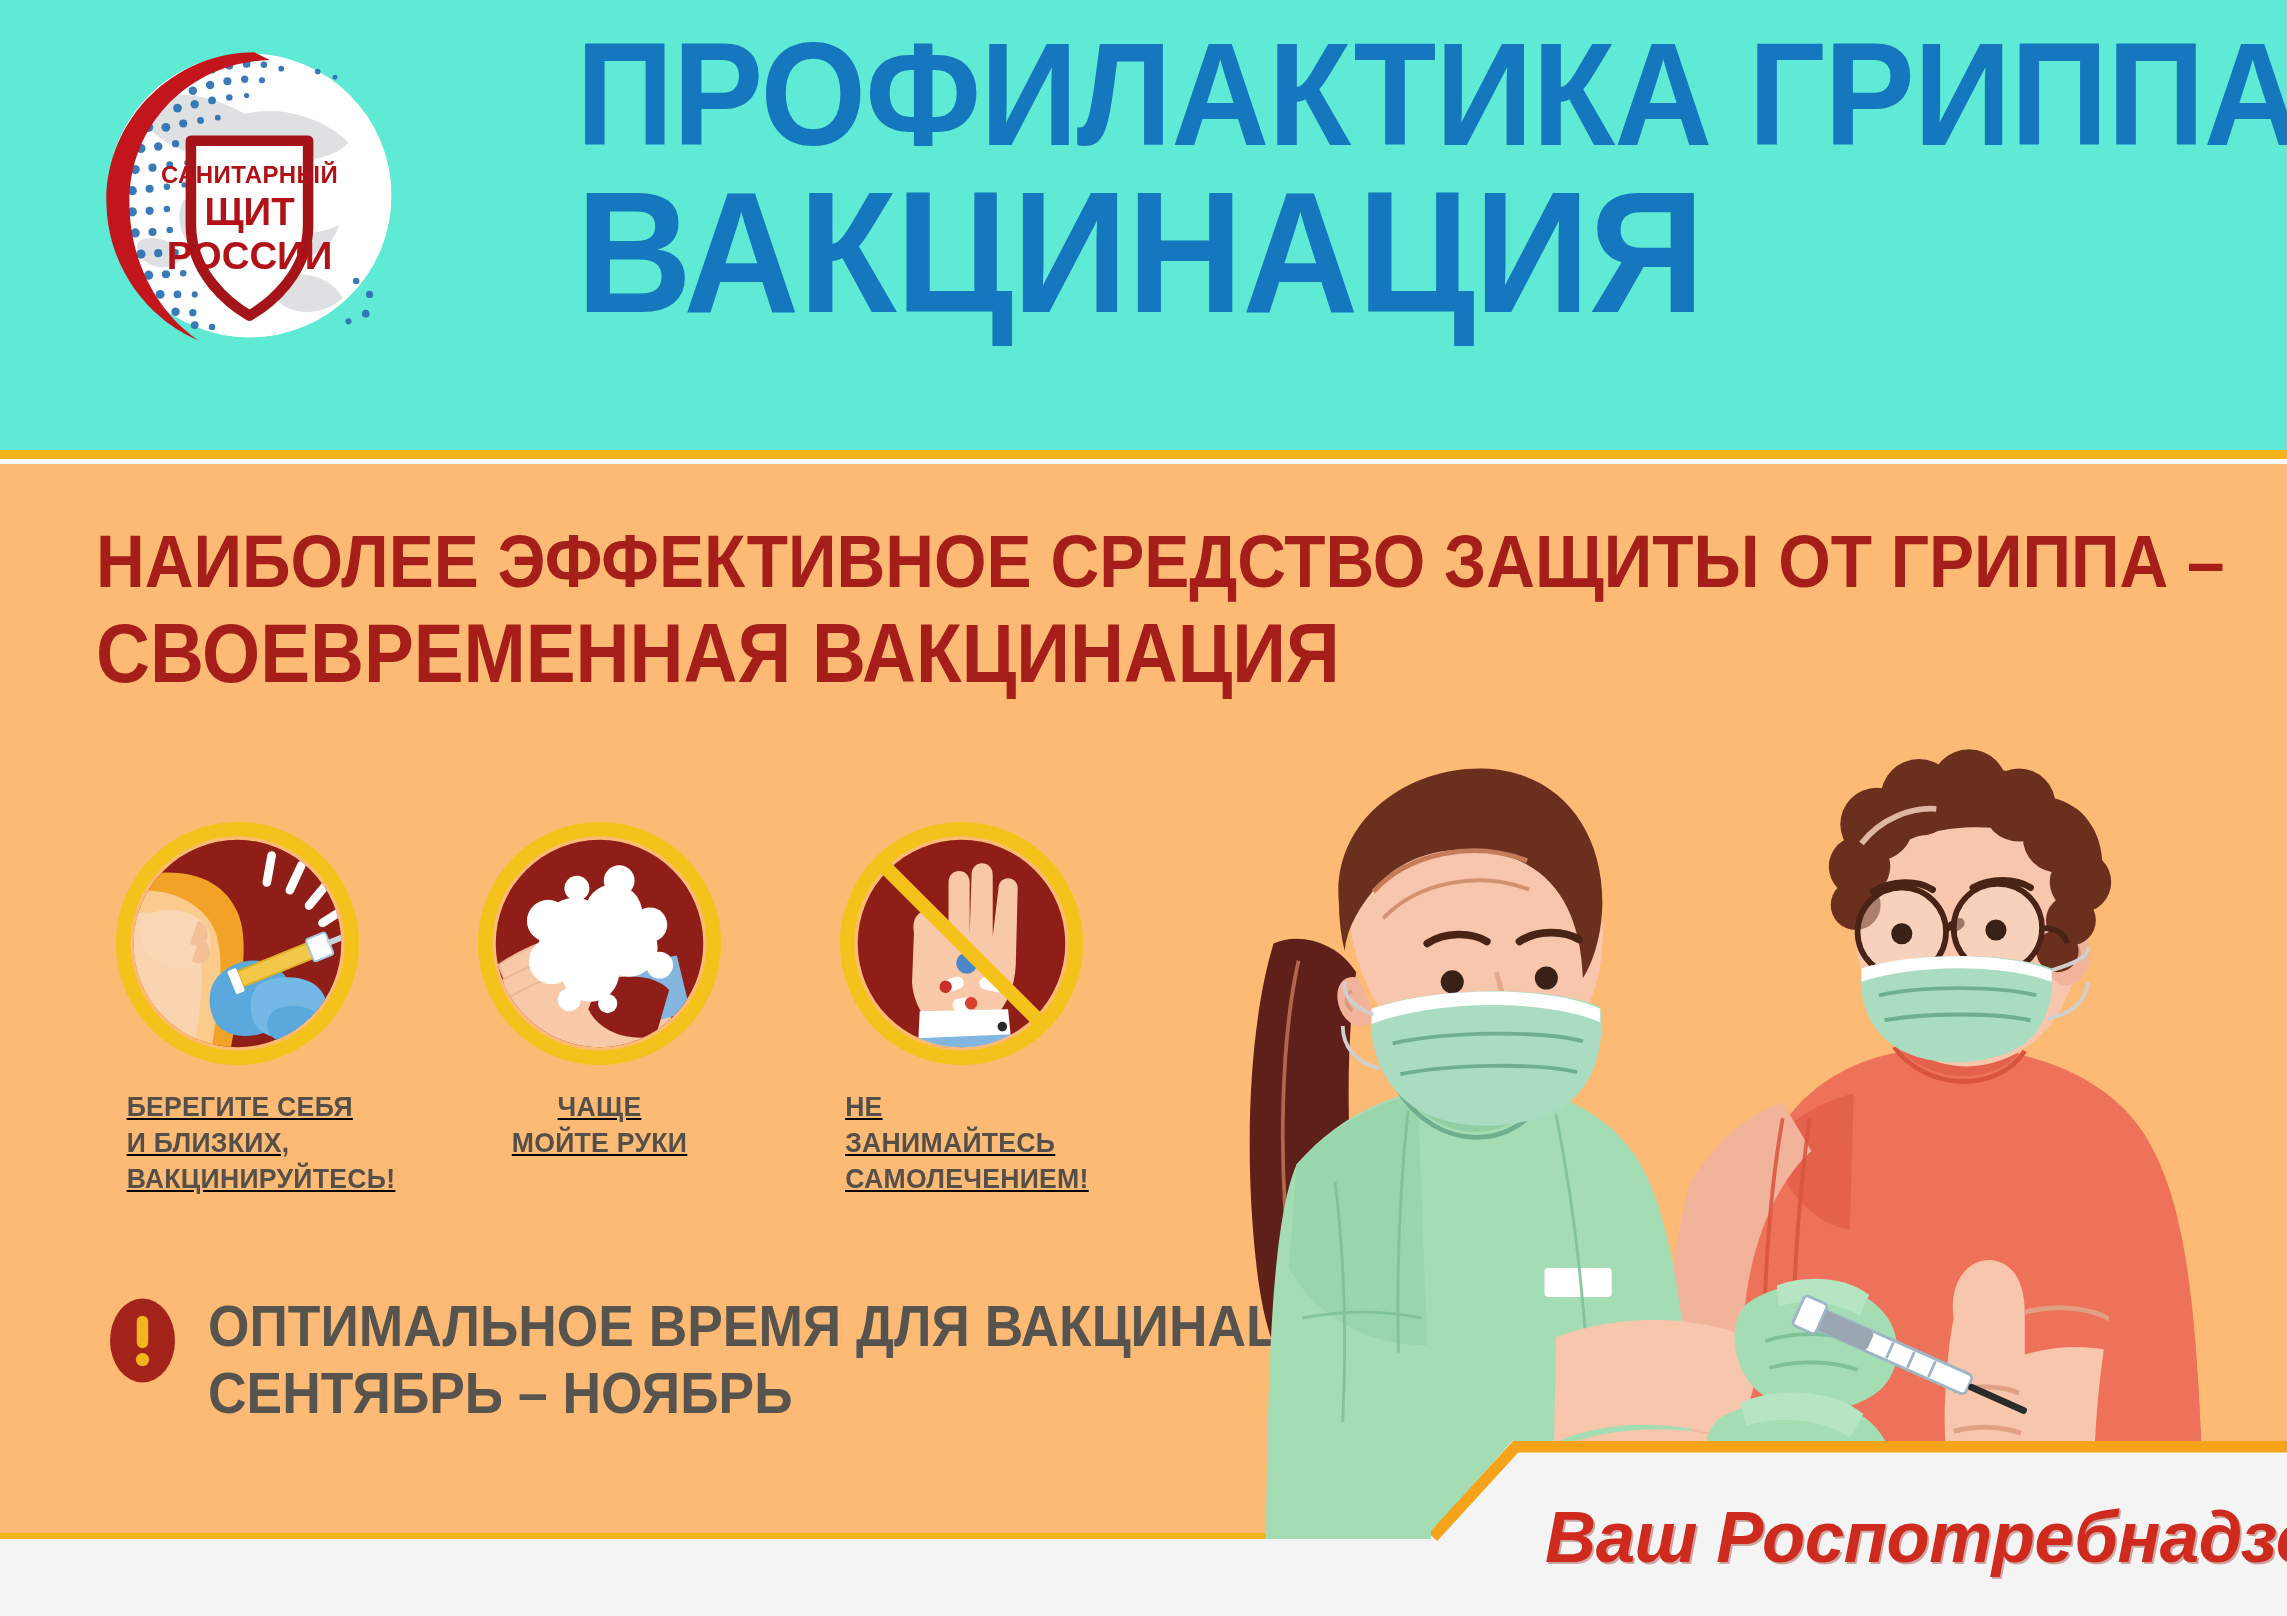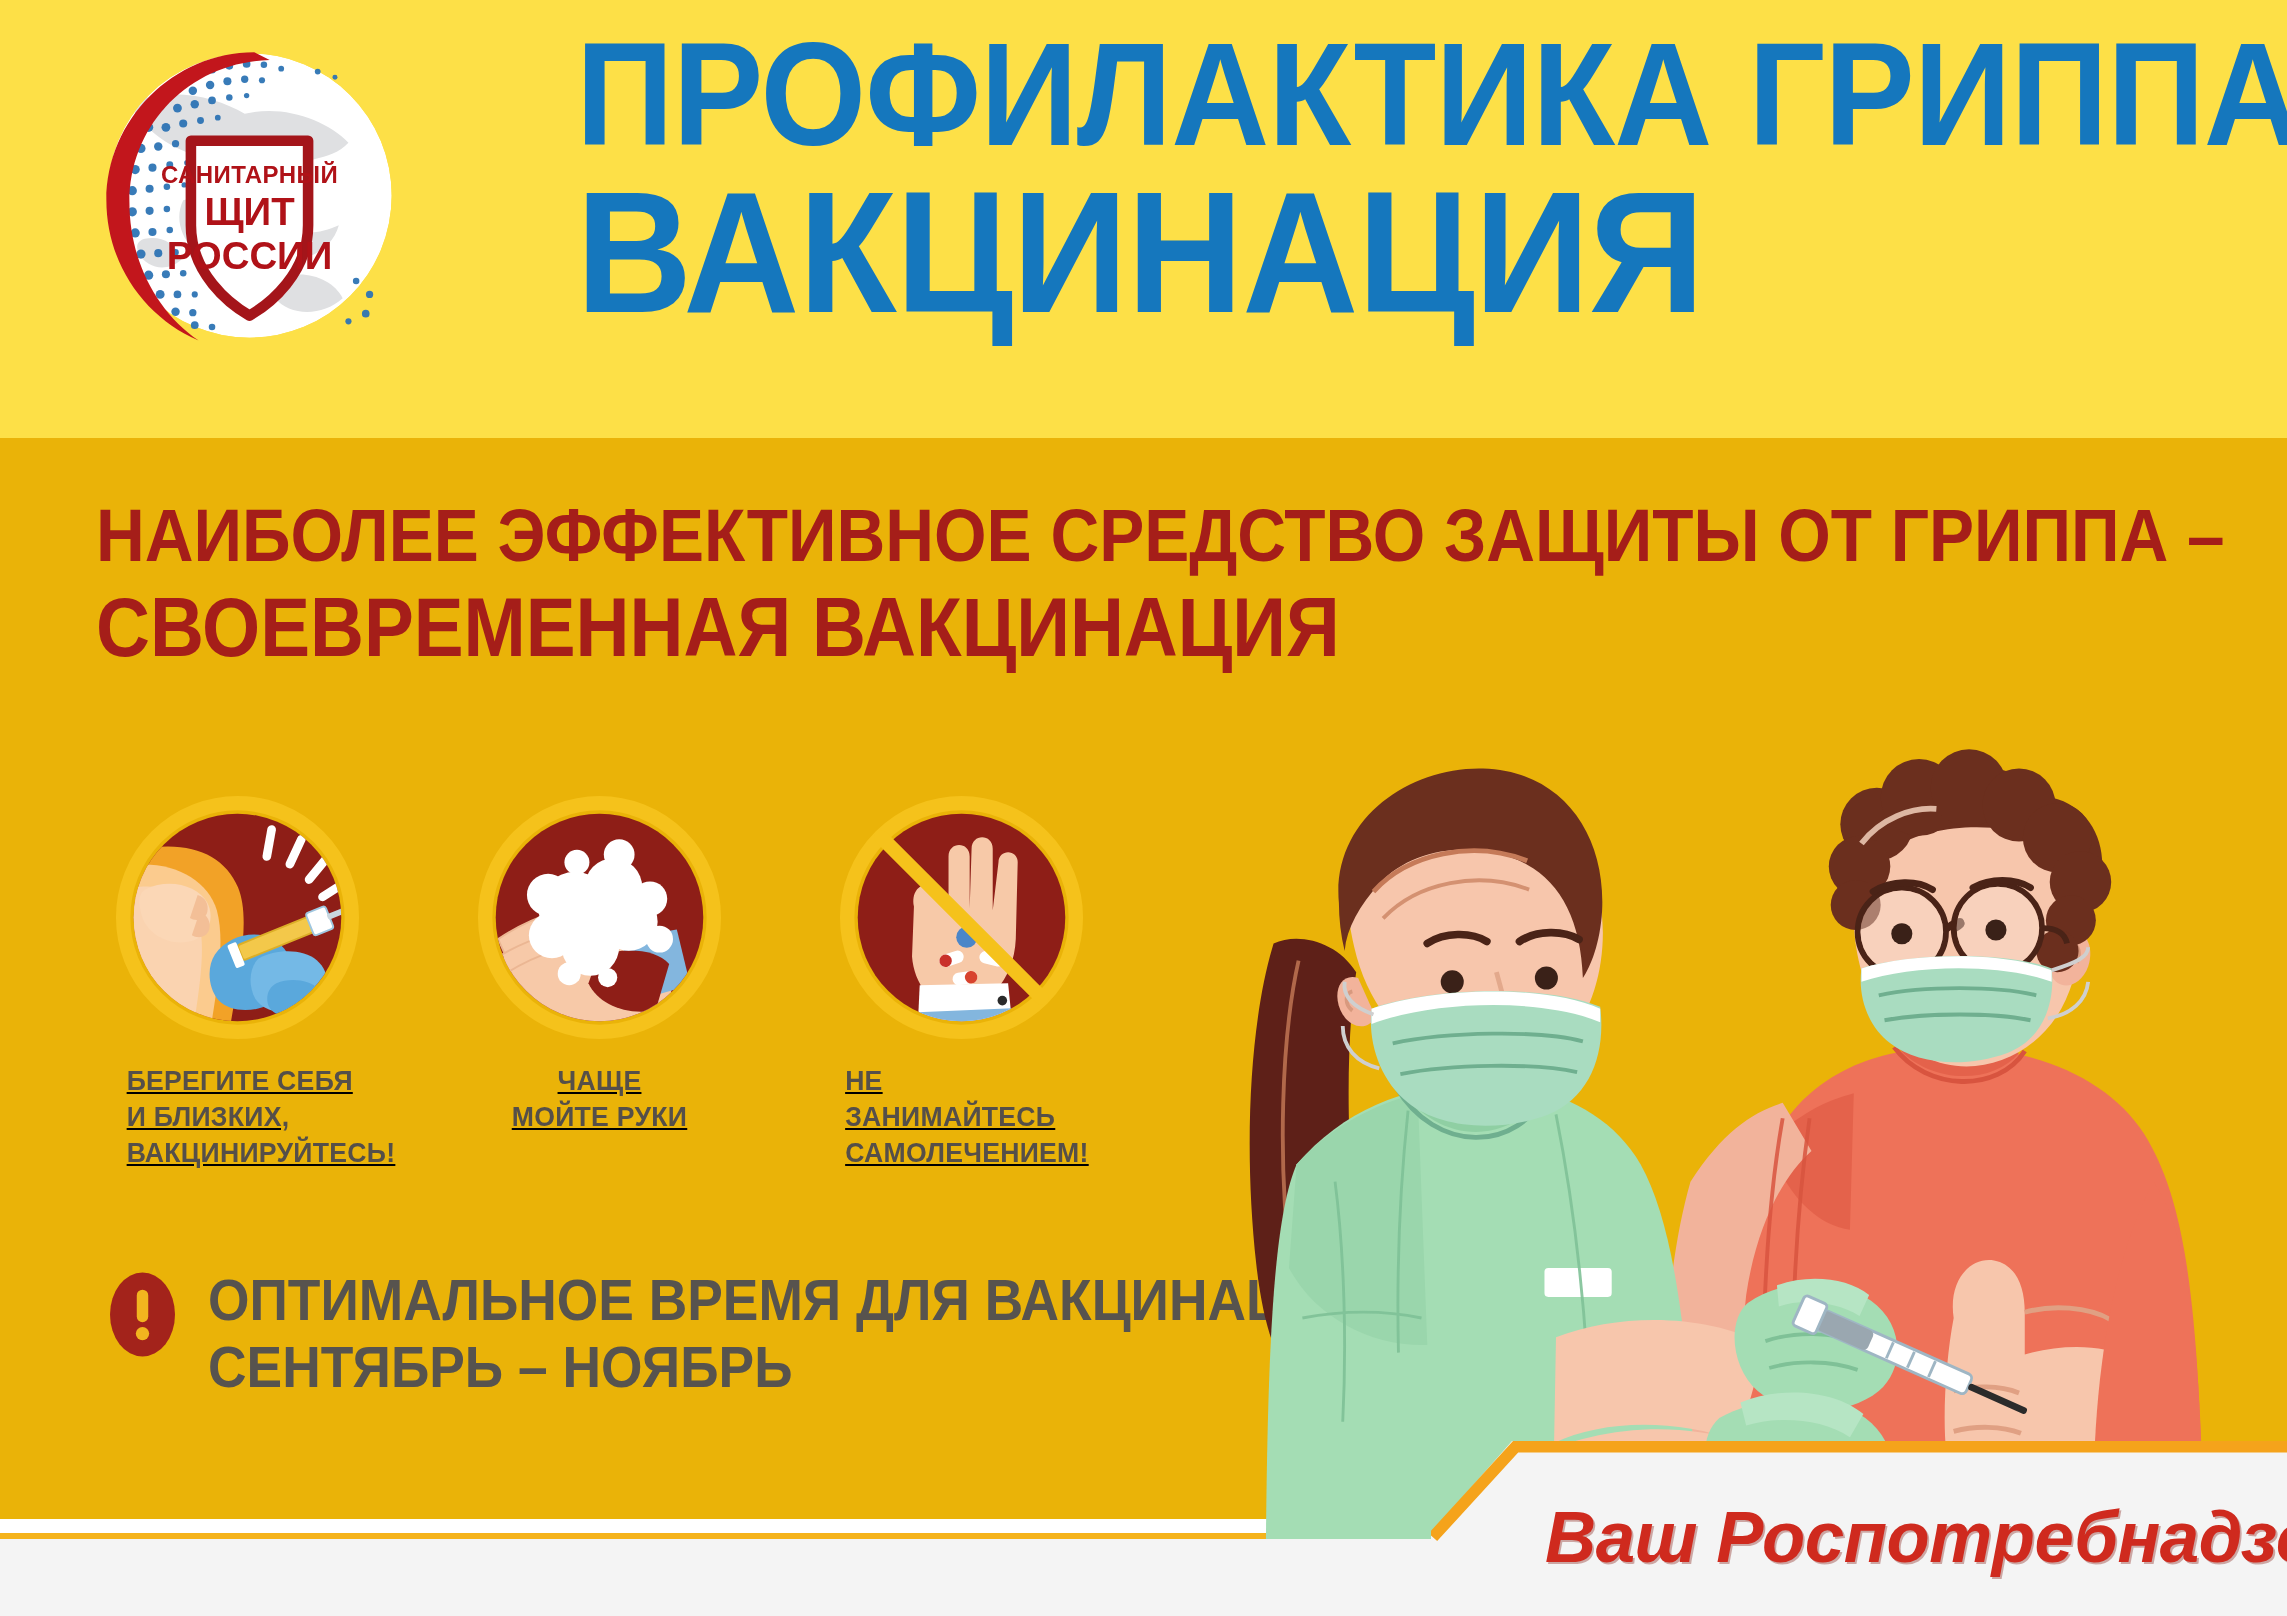--- a/index.html
+++ b/index.html
@@ -14,21 +14,21 @@
     height:1617px;
     overflow:hidden;
     background:#ffffff;
   }
 
   
   .header{
     position:absolute;
     left:0; top:0;
     width:2287px; height:452px;
-    background:#fde047;
+    background:#5eead4;
   }
   .logo{
     position:absolute;
     left:91px; top:37px;
     width:317px; height:317px;
   }
   .logo svg{display:block;width:317px;height:317px;}
 
   .title-block{
     position:absolute;
@@ -53,23 +53,23 @@
   .gold-rule{
     position:absolute;
     left:0; top:450px;
     width:2287px; height:8.6px;
     background:#F5B31B;
   }
 
   
   .body-panel{
     position:absolute;
-    left:0; top:438px;
+    left:0; top:464px;
     width:2287px; height:1081px;
-    background:#eab308;
+    background:#fdba74;
   }
   .gold-rule-bottom{
     position:absolute;
     left:0; top:1533px;
     width:2017px; height:8.6px;
     background:#F5B31B;
   }
 
   .red-head{
     position:absolute;

